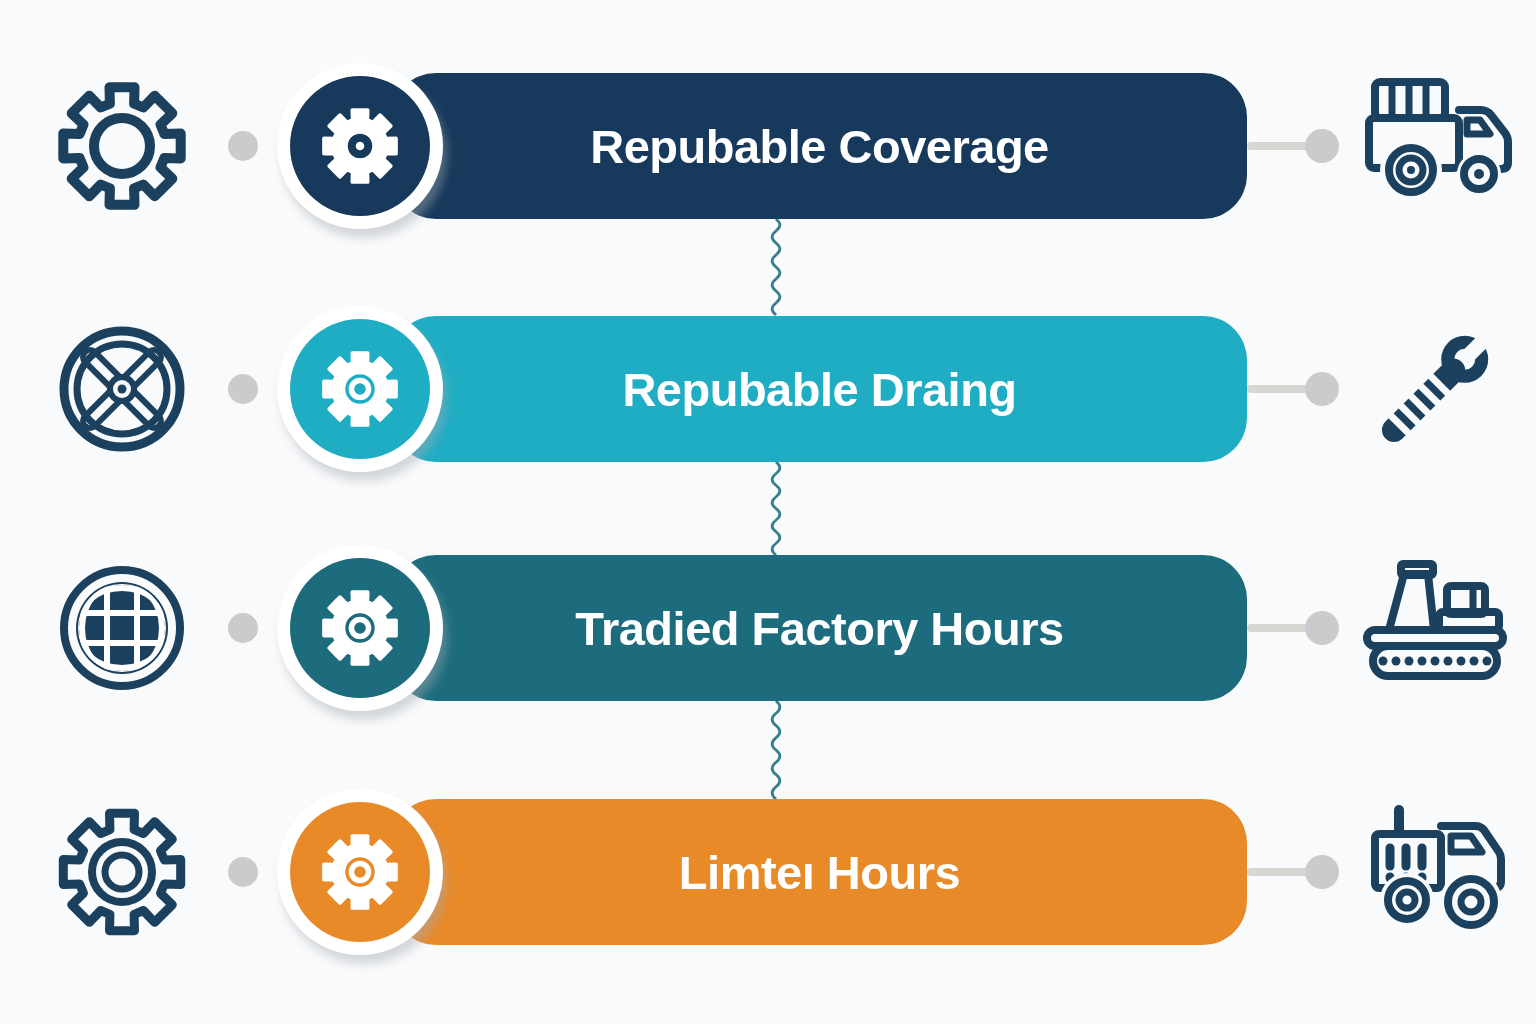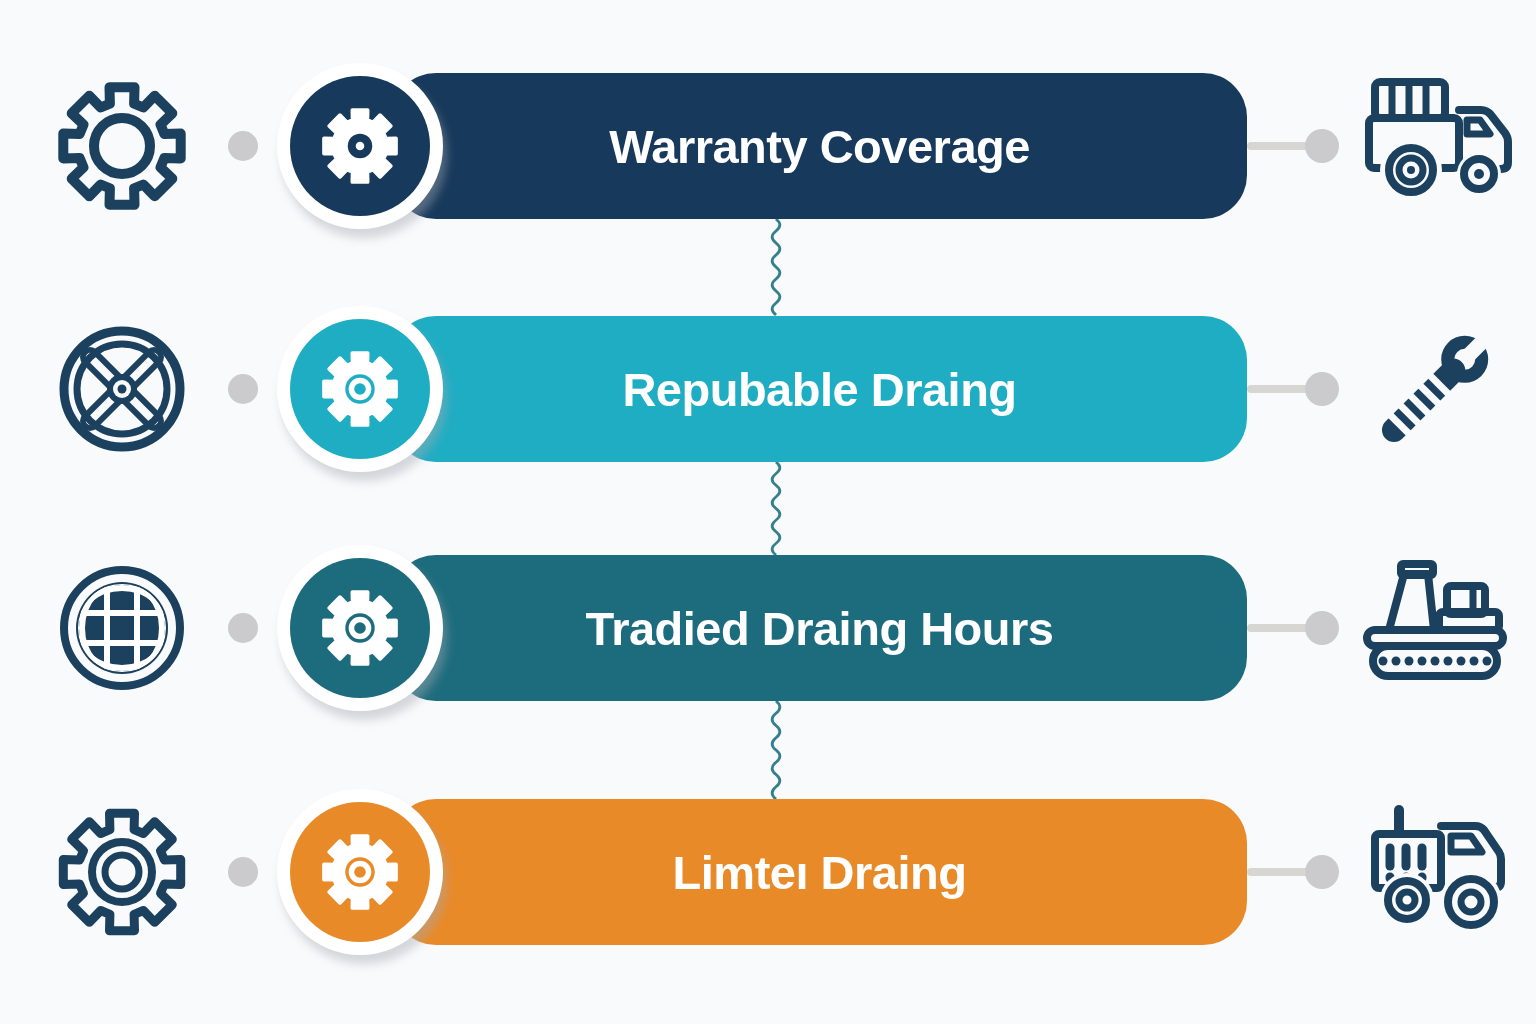--- a/index.html
+++ b/index.html
@@ -74,21 +74,21 @@
   </div>
   <div class="vcenter left-dot"></div>
   <div class="vcenter badge">
     <svg viewBox="-75 -75 150 150" width="92" height="92">
       <use href="#gearPath" fill="#ffffff" stroke="#ffffff" stroke-width="6" stroke-linejoin="round"></use>
       <circle r="20" fill="var(--bar-navy,#17395b)"></circle>
       <circle r="7" fill="#ffffff"></circle>
     </svg>
   </div>
   <div class="vcenter bar">
-    <span class="bar-label">Warranty Coverage</span>
+    <span class="bar-label">Repubable Coverage</span>
   </div>
   <div class="vcenter right-line"></div>
   <div class="vcenter right-dot"></div>
   <div class="vcenter right-icon">
     <svg viewBox="-75 -75 150 150" width="150" height="150" class="oicon">
       <g fill="none" stroke="currentColor" stroke-width="8" stroke-linejoin="round" stroke-linecap="round">
         <rect x="-66" y="-28" width="90" height="50" rx="5"></rect>
         <rect x="-60" y="-64" width="70" height="36" rx="5"></rect>
         <line x1="-43" y1="-62" x2="-43" y2="-30" stroke-width="7"></line>
         <line x1="-26" y1="-62" x2="-26" y2="-30" stroke-width="7"></line>
@@ -177,21 +177,21 @@
   </div>
   <div class="vcenter left-dot"></div>
   <div class="vcenter badge">
     <svg viewBox="-75 -75 150 150" width="92" height="92">
       <use href="#gearPath" fill="#ffffff" stroke="#ffffff" stroke-width="6" stroke-linejoin="round"></use>
       <circle r="24" fill="var(--bar-teal,#1d6c7d)"></circle>
       <circle r="14" fill="none" stroke="#ffffff" stroke-width="9"></circle>
     </svg>
   </div>
   <div class="vcenter bar">
-    <span class="bar-label">Tradied Draing Hours</span>
+    <span class="bar-label">Tradied Factory Hours</span>
   </div>
   <div class="vcenter right-line"></div>
   <div class="vcenter right-dot"></div>
   <div class="vcenter right-icon">
     <svg viewBox="-75 -75 150 150" width="150" height="150" class="oicon">
       <g fill="none" stroke="currentColor" stroke-width="8" stroke-linejoin="round" stroke-linecap="round">
         <path d="M-46,2 L-31,-54 H-7 L-1,2"></path>
         <rect x="-34" y="-64" width="32" height="11" rx="2"></rect>
         <rect x="4" y="-16" width="60" height="18" rx="4"></rect>
         <rect x="12" y="-42" width="38" height="28" rx="4"></rect>
@@ -226,21 +226,21 @@
   </div>
   <div class="vcenter left-dot"></div>
   <div class="vcenter badge">
     <svg viewBox="-75 -75 150 150" width="92" height="92">
       <use href="#gearPath" fill="#ffffff" stroke="#ffffff" stroke-width="6" stroke-linejoin="round"></use>
       <circle r="24" fill="var(--bar-orange,#e98a28)"></circle>
       <circle r="14" fill="none" stroke="#ffffff" stroke-width="9"></circle>
     </svg>
   </div>
   <div class="vcenter bar">
-    <span class="bar-label">Limteı Draing</span>
+    <span class="bar-label">Limteı Hours</span>
   </div>
   <div class="vcenter right-line"></div>
   <div class="vcenter right-dot"></div>
   <div class="vcenter right-icon">
     <svg viewBox="-75 -75 150 150" width="150" height="150" class="oicon">
       <g fill="none" stroke="currentColor" stroke-width="8" stroke-linejoin="round" stroke-linecap="round">
         <line x1="-36" y1="-62" x2="-36" y2="-40" stroke-width="10"></line>
         <rect x="-60" y="-38" width="66" height="54" rx="4"></rect>
         <path d="M6,-46 h34 q6,0 9,4 l15,22 q2,3 2,7 v22 q0,7 -7,7 h-2"></path>
         <path d="M16,-36 h20 l11,16 h-31 z" stroke-width="7"></path>

